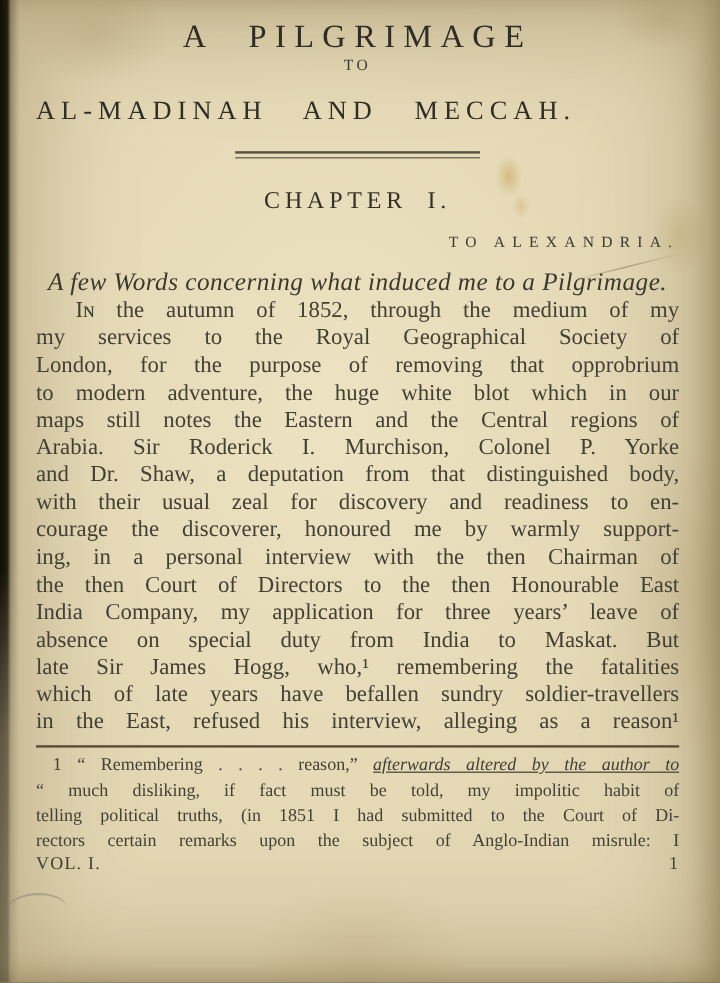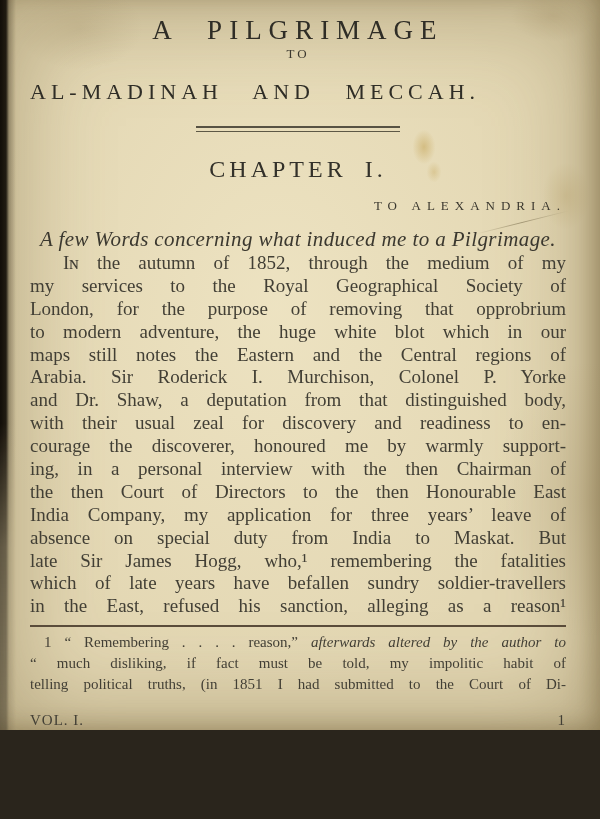--- a/index.html
+++ b/index.html
@@ -4,21 +4,21 @@
 <style>
   html, body { margin: 0; padding: 0; }
   body {
     width: 600px; height: 819px;
     background: #2a251c;
     font-family: "Liberation Serif", "DejaVu Serif", serif;
     overflow: hidden;
   }
   .page {
     position: relative;
-    width: 600px; height: 730px;
+    width: 600px; height: 819px;
     background:
       radial-gradient(ellipse 420px 560px at 46% 42%, rgba(245,236,205,0.55), rgba(245,236,205,0) 70%),
       #e3d7b3;
     box-shadow:
       inset 0 0 90px 18px rgba(116,96,54,0.38),
       inset -14px 0 28px -8px rgba(110,92,52,0.45),
       inset 0 -10px 26px -8px rgba(110,92,52,0.35);
     overflow: hidden;
     color: #3f3c32;
   }
@@ -65,21 +65,21 @@
   }
   .book-title2 {
     text-align: left; font-size: 22px; letter-spacing: 5px; word-spacing: 20px;
     color: #2f2d26; margin-top: 17px;
   }
   .double-rule { width: 204px; margin: 21px auto 0 auto; }
   .double-rule .dr-top { height: 2px; background: #575243; }
   .double-rule .dr-bot { height: 1px; background: #5d5846; margin-top: 3px; }
 
   .chapter {
-    text-align: center; font-size: 24px; letter-spacing: 4px; word-spacing: 8px;
+    text-align: center; font-size: 20px; letter-spacing: 4px; word-spacing: 8px;
     color: #33312a; margin-top: 24px;
   }
   .section {
     text-align: right; font-size: 13px; letter-spacing: 6px;
     color: #3b382f; margin-top: 15px;
   }
   .subtitle {
     text-align: center; font-style: italic; font-size: 21px; letter-spacing: 0.4px;
     color: #3b382f; margin-top: 13px; white-space: nowrap;
   }
@@ -94,25 +94,25 @@
 
   .fn-rule { margin-top: 7px; height: 2px; background: #5a4c3a; }
 
   .footnote { margin-top: 5px; font-size: 15px; color: #423f35; }
   .fline {
     line-height: 20.8px; height: 20.8px;
     text-align: justify; text-align-last: justify; text-justify: inter-word;
     overflow: hidden;
   }
   .fline.fn-first { padding-left: 14px; }
-  .fline .ital { font-style: italic; }
+  .fline .ital { font-style: italic; text-decoration: underline; }
 
   .page-footer {
     display: flex; justify-content: space-between; align-items: baseline;
-    font-size: 15px; letter-spacing: 1px; color: #423f35; margin-top: 17px;
+    font-size: 15px; letter-spacing: 1px; color: #423f35; margin-top: 1px;
   }
 </style>
 </head>
 <body>
 
 <div class="page">
   <div class="edge-strip"></div>
   <div class="stains"></div>
   <div class="scratch"></div>
   <div class="scribble"></div>
@@ -141,31 +141,32 @@
       <div class="bline">Arabia. Sir Roderick I. Murchison, Colonel P. Yorke</div>
       <div class="bline">and Dr. Shaw, a deputation from that distinguished body,</div>
       <div class="bline">with their usual zeal for discovery and readiness to en-</div>
       <div class="bline">courage the discoverer, honoured me by warmly support-</div>
       <div class="bline">ing, in a personal interview with the then Chairman of</div>
       <div class="bline">the then Court of Directors to the then Honourable East</div>
       <div class="bline">India Company, my application for three years’ leave of</div>
       <div class="bline">absence on special duty from India to Maskat. But</div>
       <div class="bline">late Sir James Hogg, who,¹ remembering the fatalities</div>
       <div class="bline">which of late years have befallen sundry soldier-travellers</div>
-      <div class="bline">in the East, refused his sanction, alleging as a reason¹</div>
+      <div class="bline">in the East, refused his interview, alleging as a reason¹</div>
     </div>
 
     <div class="fn-rule"></div>
 
     <div class="footnote">
       <div class="fline fn-first">
         <span>1 “ Remembering . . . . reason,” </span><span class="ital">afterwards altered by the author to</span>
       </div>
       <div class="fline">“ much disliking, if fact must be told, my impolitic habit of</div>
       <div class="fline">telling political truths, (in 1851 I had submitted to the Court of Di-</div>
+      <div class="fline">rectors certain remarks upon the subject of Anglo-Indian misrule: I</div>
     </div>
 
     <div class="page-footer">
       <span>VOL. I.</span>
       <span>1</span>
     </div>
 
   </div>
 </div>
 

